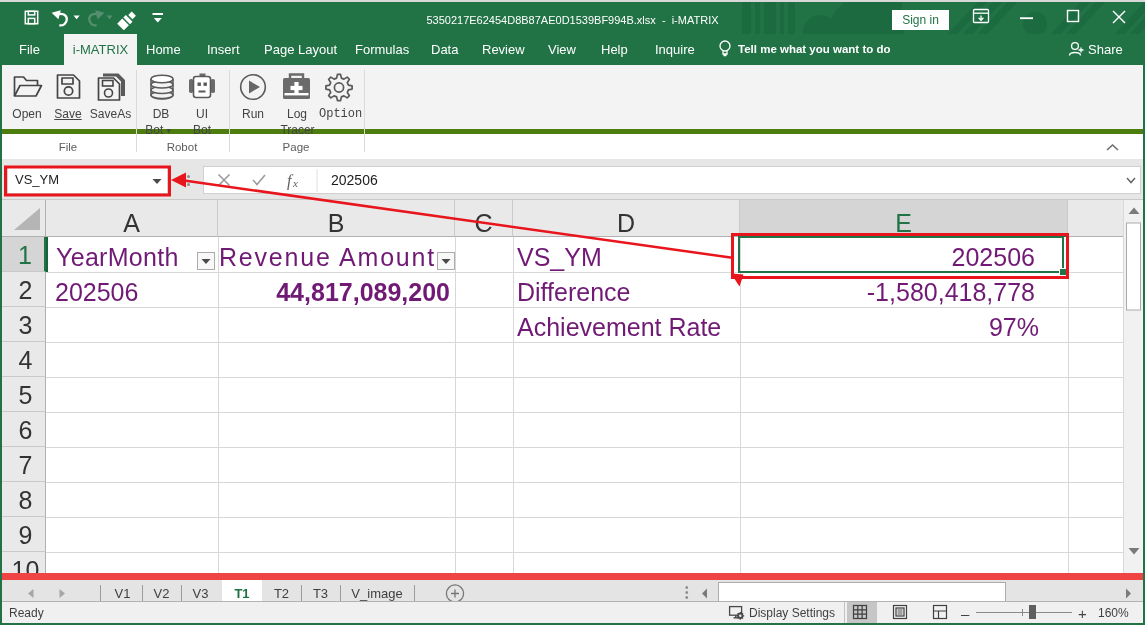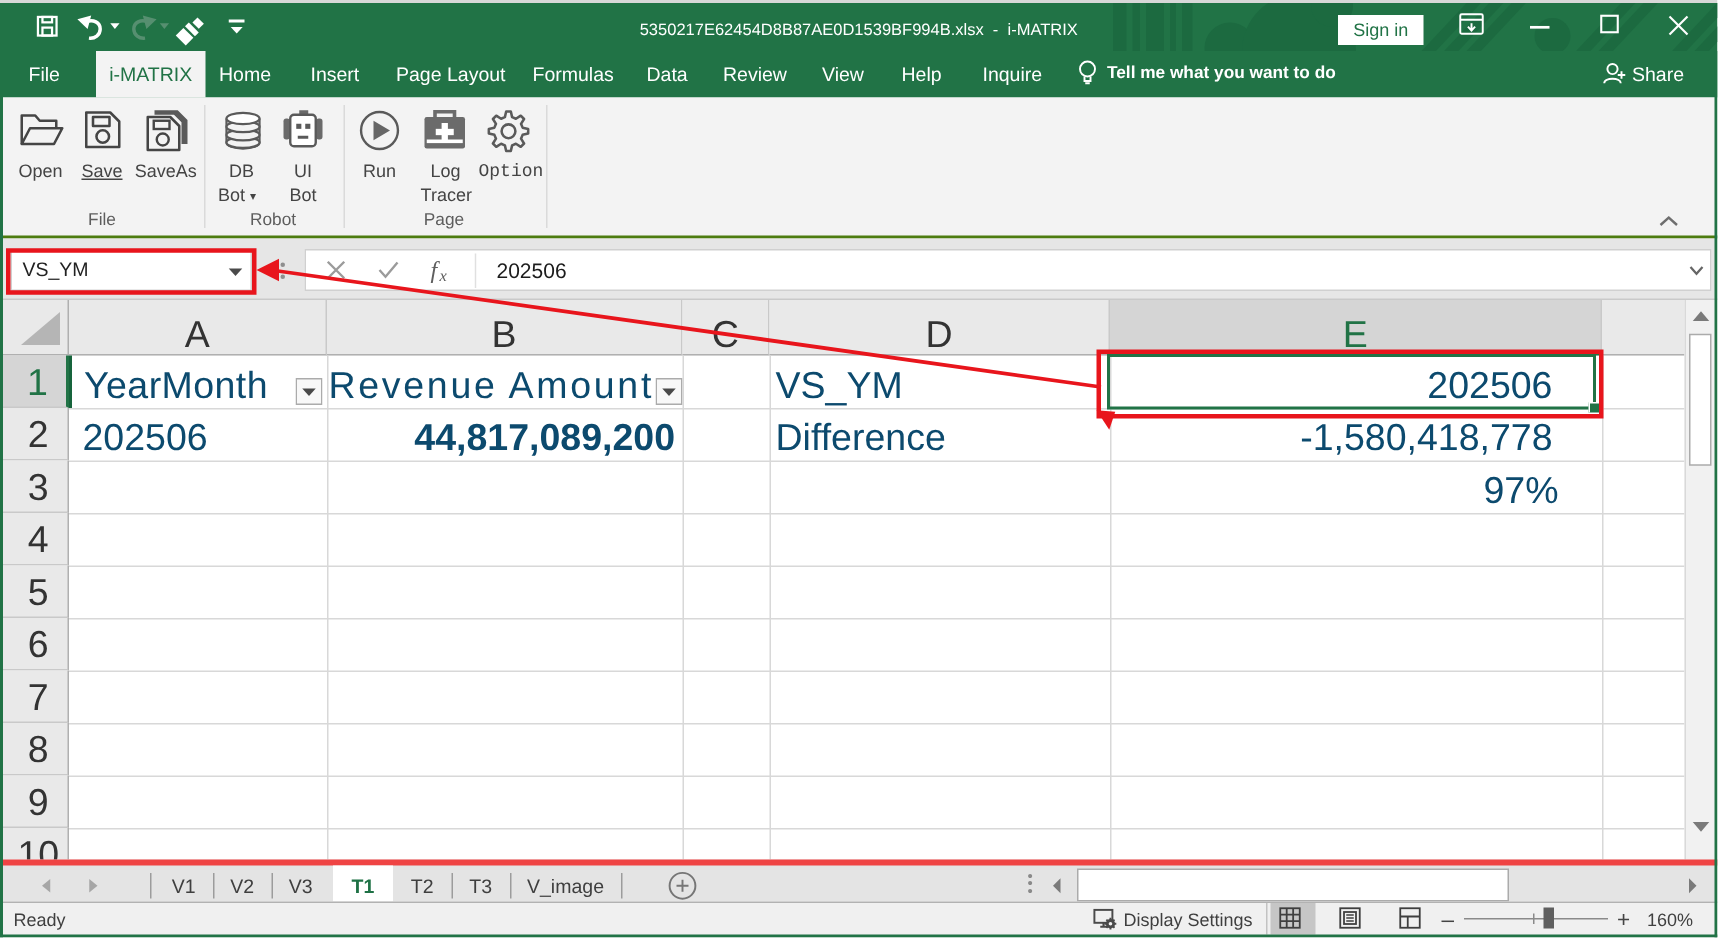--- a/index.html
+++ b/index.html
@@ -12,40 +12,40 @@
   .sideL{left:0;top:34px;width:2px;height:591px;background:#217346;z-index:60;}
   .sideR{left:1143px;top:34px;width:2px;height:591px;background:#217346;z-index:60;}
   .botedge{left:0;top:623px;width:1145px;height:2px;background:#217346;z-index:60;}
   .title-text{top:12px;left:0;width:1145px;text-align:center;color:#fff;font-size:11px;}
   .signin{left:892px;top:8px;width:57px;height:20px;background:#fff;color:#217346;font-size:12px;text-align:center;line-height:20px;}
   
   .tabrow{left:0;top:34px;width:1145px;height:31px;background:#217346;color:#fff;font-size:13px;}
   .rtab{position:absolute;top:0;height:31px;line-height:31px;}
   .seltab{position:absolute;left:64px;top:0;width:73px;height:31px;background:#f3f3f3;color:#217346;text-align:center;line-height:31px;}
   
-  .ribbon{left:0;top:65px;width:1145px;height:94px;background:#f3f3f3;border-bottom:2px solid #4d7c0f;box-sizing:border-box;}
+  .ribbon{left:0;top:65px;width:1145px;height:69px;background:#f3f3f3;border-bottom:5px solid #4d7c0f;box-sizing:border-box;}
   .rlabel{position:absolute;font-size:12px;color:#444;text-align:center;white-space:nowrap;}
   .rgroup{position:absolute;font-size:11.5px;color:#5d5d5d;text-align:center;white-space:nowrap;}
   .rsep{position:absolute;top:5px;width:1px;height:82px;background:#dadada;}
   
   .frow{left:0;top:159px;width:1145px;height:41px;background:#e6e6e6;border-bottom:1px solid #c9c9c9;box-sizing:border-box;}
   .namebox{position:absolute;left:7px;top:7px;width:161px;height:28px;background:#fff;border:1px solid #d0d0d0;box-sizing:border-box;z-index:3;}
   .fxbox{position:absolute;left:203px;top:7px;width:938px;height:28px;background:#fff;border:1px solid #d0d0d0;box-sizing:border-box;}
   .fchev{position:absolute;left:1122px;top:8px;width:18px;height:26px;z-index:5;}
   
   .sheet{left:2px;top:200px;width:1121px;height:373px;background:#fff;}
   .colhead{position:absolute;top:0;height:37px;background:#e9e9e9;border-bottom:1px solid #b0b0b0;border-right:1px solid #c9c9c9;box-sizing:border-box;color:#333;font-size:25px;text-align:center;line-height:46px;}
   .rowhead{position:absolute;left:0;width:44px;padding-left:4px;background:#e9e9e9;border-right:1px solid #b0b0b0;border-bottom:1px solid #c9c9c9;box-sizing:border-box;color:#333;font-size:25px;text-align:center;}
   .gvline{position:absolute;top:37px;width:1px;background:#d8d8d8;}
   .ghline{position:absolute;left:44px;height:1px;background:#d8d8d8;}
-  .cell{position:absolute;font-size:25px;color:#0c4a6e;white-space:nowrap;height:35px;line-height:41px;}
+  .cell{position:absolute;font-size:25px;color:#701a75;white-space:nowrap;height:35px;line-height:41px;}
   
   .vscroll{left:1123px;top:200px;width:20px;height:373px;background:#f1f1f1;border-left:1px solid #d9d9d9;box-sizing:border-box;}
   
-  .tabbar{left:0;top:573px;width:1145px;height:28px;background:#e4e4e4;border-top:4px solid #ef4444;box-sizing:border-box;font-size:13px;color:#3f3f3f;}
+  .tabbar{left:0;top:573px;width:1145px;height:28px;background:#e4e4e4;border-top:7px solid #ef4444;box-sizing:border-box;font-size:13px;color:#3f3f3f;}
   .stab{position:absolute;top:0;height:27px;line-height:27px;text-align:center;}
   .ssep{position:absolute;top:5px;width:1px;height:17px;background:#9c9c9c;}
   
   .statusbar{left:0;top:601px;width:1145px;height:32px;background:#f0f0f0;border-top:1px solid #b2b2b2;box-sizing:border-box;font-size:12px;color:#3f3f3f;}
 </style>
 </head>
 <body>
 <div class="win">
   <div class="abs topedge"></div>
   <div class="abs titlebar" id="titlebar">
@@ -293,20 +293,21 @@
     <div style="position:absolute;left:44px;top:37px;width:2px;height:35px;background:#17643c;"></div>
 
     <div class="cell" style="left:54px;top:37px;letter-spacing:0.3px;">YearMonth</div>
     <div class="cell" style="left:217px;top:37px;letter-spacing:1.8px;">Revenue Amount</div>
     <div class="cell" style="left:515px;top:37px;">VS_YM</div>
     <div class="cell" style="left:738px;top:37px;width:295px;text-align:right;">202506</div>
     <div class="cell" style="left:53px;top:72px;">202506</div>
     <div class="cell" style="left:216px;top:72px;width:232px;text-align:right;font-weight:bold;">44,817,089,200</div>
     <div class="cell" style="left:515px;top:72px;">Difference</div>
     <div class="cell" style="left:738px;top:72px;width:295px;text-align:right;">-1,580,418,778</div>
+    <div class="cell" style="left:515px;top:107px;">Achievement Rate</div>
     <div class="cell" style="left:738px;top:107px;width:299px;text-align:right;">97%</div>
 
     <svg width="18" height="18" style="position:absolute;left:195px;top:52px;">
       <rect x="0.5" y="0.5" width="17" height="17" fill="#f8f8f8" stroke="#ababab"></rect>
       <path d="M4.5 7 h9 l-4.5 5 z" fill="#4a4a4a"></path>
     </svg>
     <svg width="18" height="18" style="position:absolute;left:435px;top:52px;">
       <rect x="0.5" y="0.5" width="17" height="17" fill="#f8f8f8" stroke="#ababab"></rect>
       <path d="M4.5 7 h9 l-4.5 5 z" fill="#4a4a4a"></path>
     </svg>

